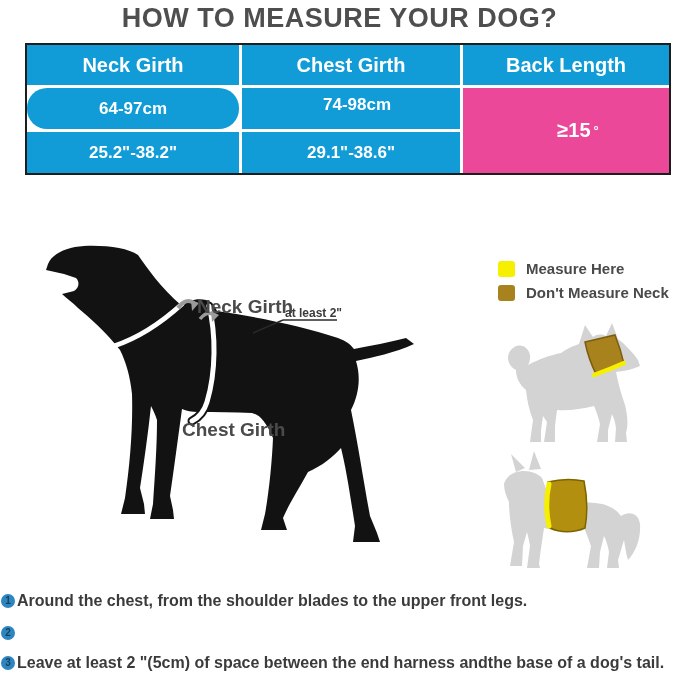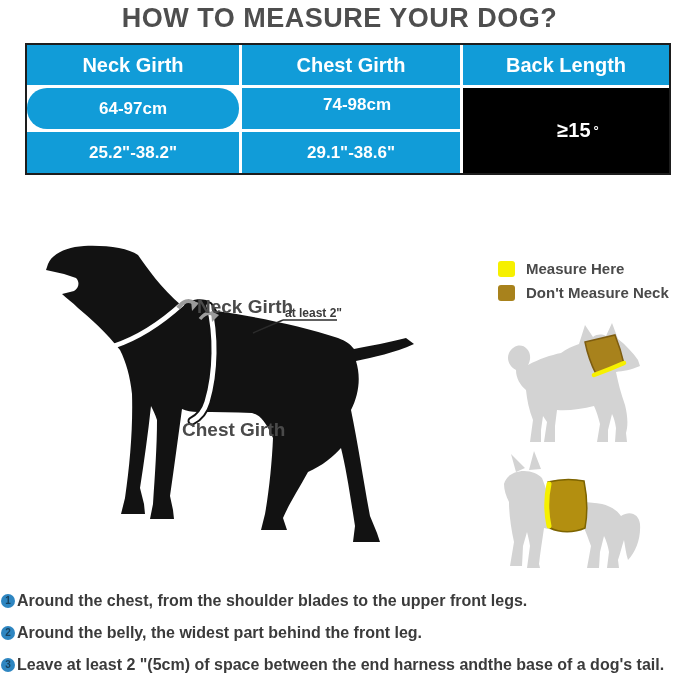--- a/index.html
+++ b/index.html
@@ -67,21 +67,21 @@
 
   <div class="mtable">
     <div class="mcell mhead" style="background: rgb(17, 156, 216);">Neck Girth</div>
     <div class="mcell mhead" style="background: rgb(17, 156, 216);">Chest Girth</div>
     <div class="mcell mhead" style="background: rgb(17, 156, 216);">Back Length</div>
 
     <div class="mcell mval" style="background: rgb(17, 156, 216); border-radius: 20px;">64-97cm</div>
     <div class="mcell mval cm-chest" style="background: rgb(17, 156, 216);">
         <span>74-98cm</span>
       </div>
-    <div class="mcell mspan" style="background: #000000; padding-left: 24px;">
+    <div class="mcell mspan" style="background: #ec4899; padding-left: 24px;">
       <span>≥15</span>
         <span class="deg">°</span>
     </div>
 
     <div class="mcell mval" style="background: rgb(17, 156, 216);">25.2"-38.2"</div>
     <div class="mcell mval" style="background: rgb(17, 156, 216);">29.1"-38.6"</div>
   </div>
 
   <svg style="left:36px; top:242px;" width="392" height="312" viewBox="0 0 392 312">
 
@@ -214,21 +214,20 @@
     <path d="M 51,36 C 48,50 48,64 51,78" fill="none" stroke="#F6F000" stroke-width="5" stroke-linecap="round"></path>
   </svg>
 
   <div class="steps">
     <div class="step">
       <div class="stepnum" style="background: rgb(46, 134, 193);">1</div>
       <div class="steptext">Around the chest, from the shoulder blades to the upper front legs.</div>
     </div>
     <div class="step">
       <div class="stepnum" style="background: rgb(46, 134, 193);">2</div>
-      <div class="steptext">Around the belly, the widest part behind the front leg.</div>
     </div>
     <div class="step">
       <div class="stepnum" style="background: rgb(46, 134, 193);">3</div>
       <div class="steptext">Leave at least 2 "(5cm) of space between the end harness andthe base of a dog's tail.</div>
     </div>
   </div>
 
 </div>
 
 </body></html>

